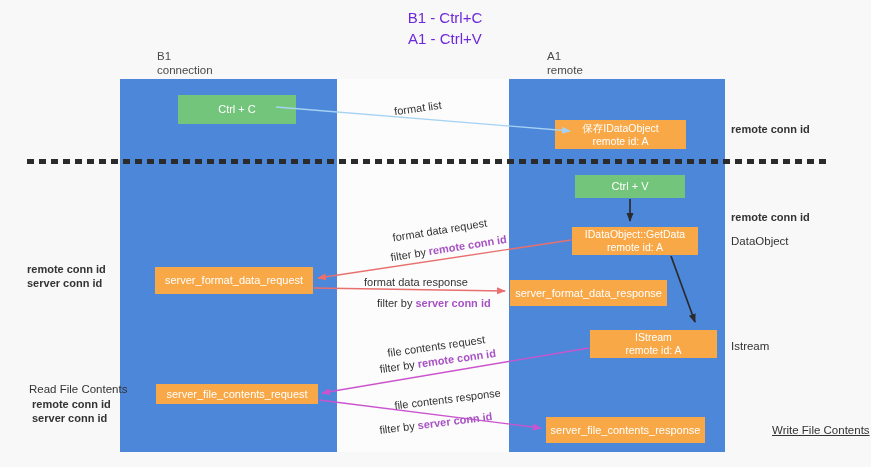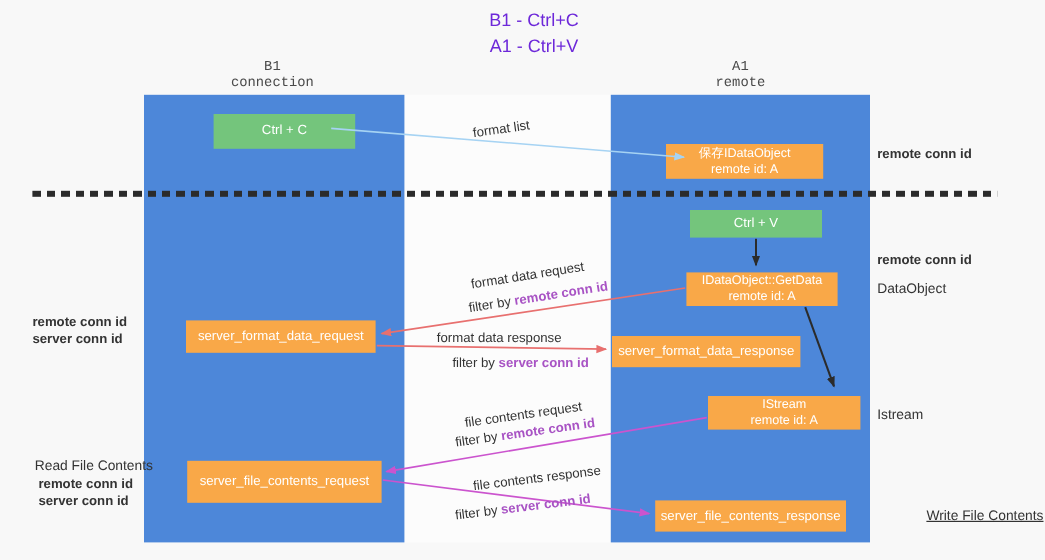--- a/index.html
+++ b/index.html
@@ -9,22 +9,22 @@
   }
   .canvas{
     position:relative;width:871px;height:467px;overflow:hidden;
     background:var(--background,#f8f8f8);
   }
   .title{
     position:absolute;left:345px;top:7px;width:200px;
     text-align:center;font-size:15px;line-height:21px;color:#6d28d9;
   }
   .lifeline-header{
-    position:absolute;width:140px;text-align:center;
-    font-size:11.5px;line-height:14px;color:#4a4a4a;top:49px;font-family:Liberation Mono, monospace;
+    position:absolute;width:140px;text-align:left;
+    font-size:11.5px;line-height:14px;color:#4a4a4a;top:49px;
   }
   .hdr-left{left:157px;}
   .hdr-right{left:547px;}
   .gap-band{position:absolute;left:337px;top:79px;width:172px;height:373px;background:#fcfcfc;}
   .column{position:absolute;top:79px;height:373px;background:var(--column-blue,#4d87d9);}
   .col-left{left:120px;width:217px;}
   .col-right{left:509px;width:216px;}
   .dashes{
     position:absolute;left:27px;top:159px;width:804px;height:5px;z-index:6;
     background:repeating-linear-gradient(to right,var(--dash-color,#2b2b2b) 0 7px,transparent 7px 12px);
@@ -124,21 +124,21 @@
 
   <div class="node orange" style="left:155px;top:267px;width:158px;height:27px;">
     <div>server_format_data_request</div>
   </div>
 
   <div class="node orange two-line" style="left:590px;top:330px;width:127px;height:28px;">
     <div>IStream</div>
     <div>remote id: A</div>
   </div>
 
-  <div class="node orange" style="left:156px;top:384px;width:162px;height:35px;">
+  <div class="node orange" style="left:156px;top:384px;width:162px;height:20px;">
     <div>server_file_contents_request</div>
   </div>
 
   <div class="node orange" style="left:546px;top:417px;width:159px;height:26px;">
     <div>server_file_contents_response</div>
   </div>
 
   <div class="flow-label r-8" style="left:394px;top:102px;">format list</div>
 
   <div class="flow-label r-9" style="left:392px;top:224px;">format data request</div>

